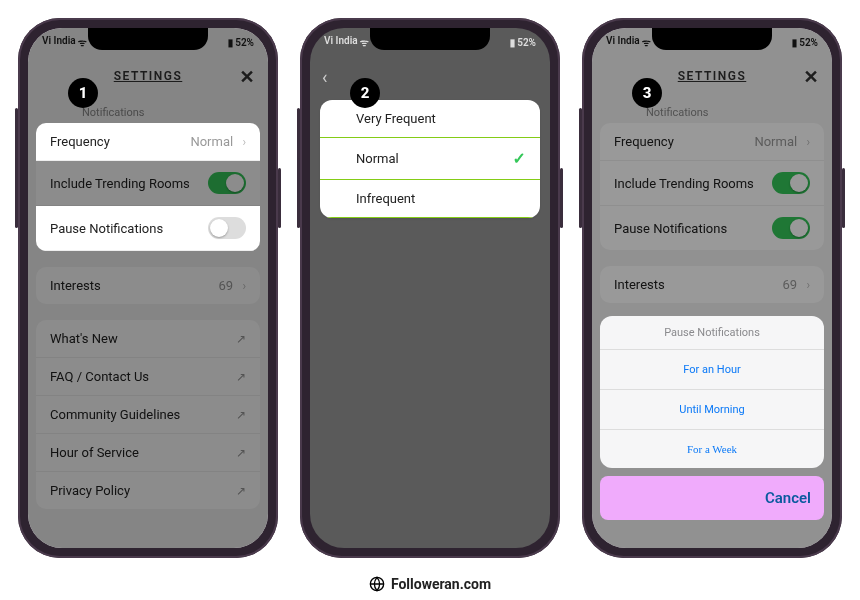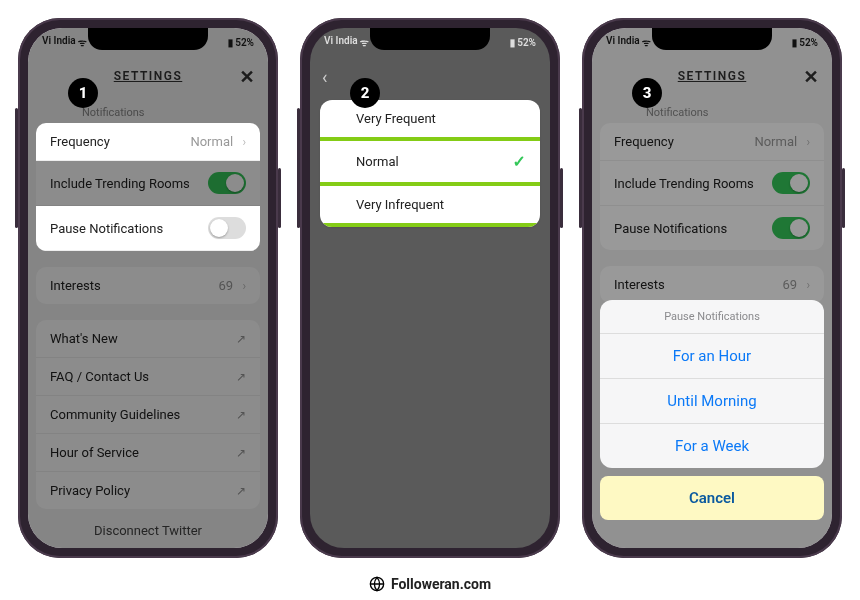--- a/index.html
+++ b/index.html
@@ -175,21 +175,21 @@
   }
 
   
   .freq-card {
     background: #fff;
     border-radius: 12px;
     margin: 4px 10px;
     overflow: hidden;
     box-shadow: 0 1px 2px rgba(0,0,0,0.1);
   }
-  .freq-card .row { border-bottom: 4px solid #84cc16; padding-left: 36px; }
+  .freq-card .row { border-bottom: 1px solid #84cc16; padding-left: 36px; }
   .check { color: #34c759; font-weight: 700; font-size: 16px; }
 
   
   .sheet-backdrop {
     position: absolute; inset: 0;
     background: rgba(0,0,0,0.4);
     z-index: 20;
     display: flex;
     flex-direction: column;
     justify-content: flex-end;
@@ -205,30 +205,30 @@
   .sheet-title {
     text-align: center;
     font-size: 11px;
     color: #8a8a8d;
     padding: 10px;
     border-bottom: 0.5px solid #ddd;
   }
   .sheet-item {
     text-align: center;
     padding: 13px;
-    font-size: 15px;
+    font-size: 11px;
     color: #0b79f7;
     border-bottom: 0.5px solid #ddd;
     cursor: pointer;
   }
-  .sheet-item:last-child { border-bottom: none; }
+  .sheet-item:last-child { border-bottom: none; font-family: Liberation Serif, serif; }
   .sheet-cancel {
-    background: #fef9c3;
+    background: #f0abfc;
     border-radius: 8px;
-    text-align: center;
+    text-align: right;
     padding: 13px;
     font-size: 15px;
     font-weight: 600;
     color: #0b5a9f;
     cursor: pointer;
     margin-bottom: 20px;
   }
 
   .grey-bg { background: #5a5a5a; }
 
@@ -339,21 +339,20 @@
           <div class="row">
             <span>Hour of Service</span>
             <span class="arrow">↗</span>
           </div>
           <div class="row">
             <span>Privacy Policy</span>
             <span class="arrow">↗</span>
           </div>
         </div>
 
-        <div class="disconnect">Disconnect Twitter</div>
       </div>
     </div>
   </div>
 
   <div class="phone">
     <div class="screen grey-bg">
       <div class="notch"></div>
 
       <div class="status-bar" style="color:#ddd">
         <div class="left">
@@ -378,21 +377,21 @@
       <div class="content">
         <div class="freq-card">
           <div class="row">
             <span>Very Frequent</span>
           </div>
           <div class="row">
             <span>Normal</span>
             <span class="check">✓</span>
           </div>
           <div class="row">
-            <span>Very Infrequent</span>
+            <span>Infrequent</span>
           </div>
         </div>
       </div>
     </div>
   </div>
 
   <div class="phone">
     <div class="screen bg-settings">
       <div class="notch"></div>
 

